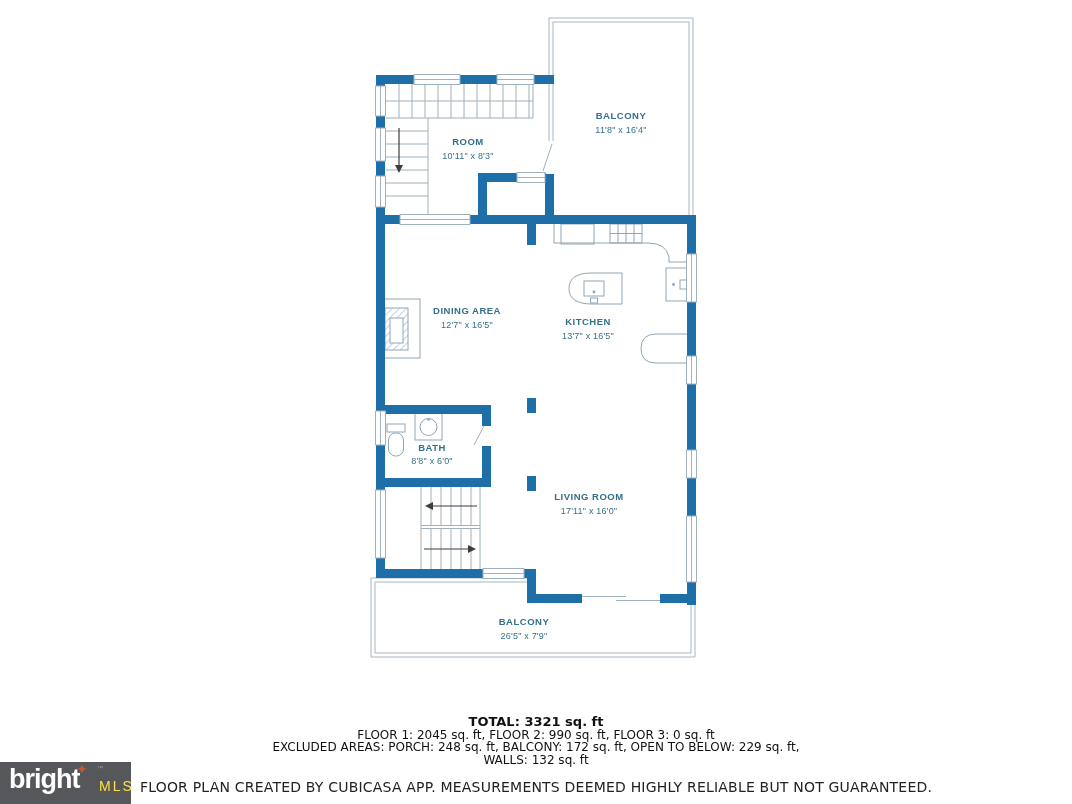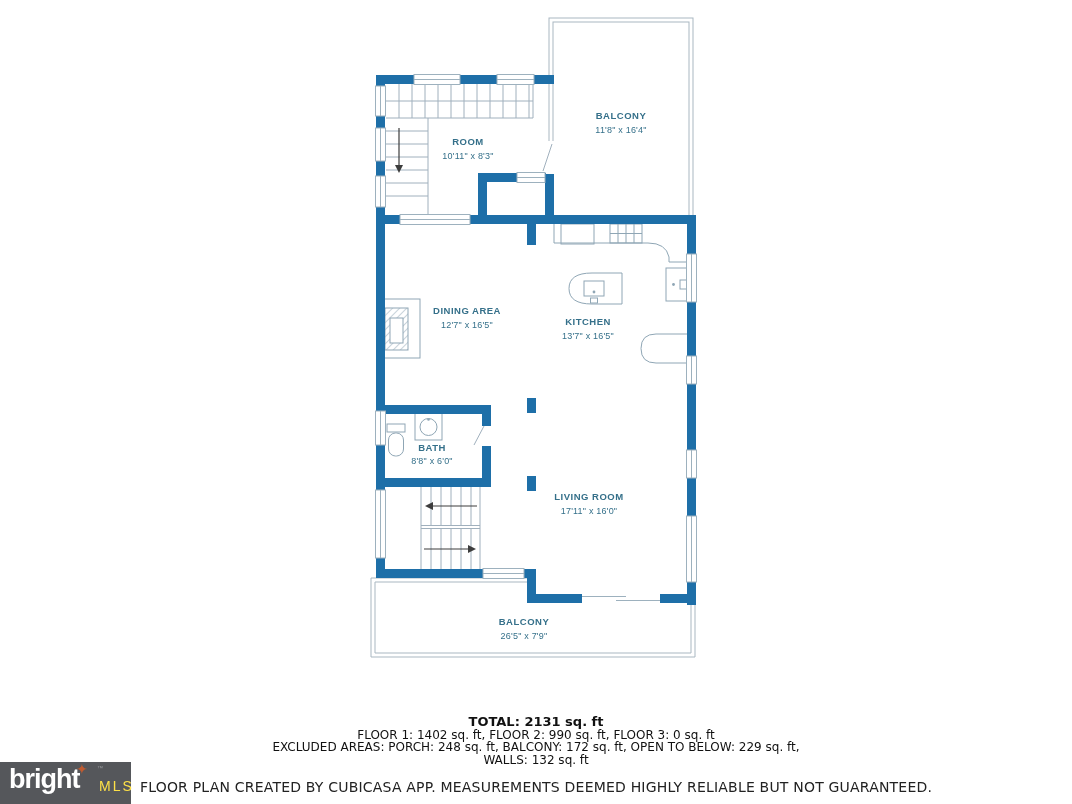--- a/index.html
+++ b/index.html
@@ -191,22 +191,22 @@
       <text class="rname" x="432" y="451">BATH</text>
       <text class="rdims" x="432" y="464">8'8" x 6'0"</text>
       <text class="rname" x="589" y="500">LIVING ROOM</text>
       <text class="rdims" x="589" y="514">17'11" x 16'0"</text>
       <text class="rname" x="524" y="625">BALCONY</text>
       <text class="rdims" x="524" y="639">26'5" x 7'9"</text>
     </g>
   </svg>
 
   <div class="summary">
-    <div class="total">TOTAL: 2131 sq. ft</div>
-    <div class="row">FLOOR 1: 1402 sq. ft, FLOOR 2: 990 sq. ft, FLOOR 3: 0 sq. ft</div>
+    <div class="total">TOTAL: 3321 sq. ft</div>
+    <div class="row">FLOOR 1: 2045 sq. ft, FLOOR 2: 990 sq. ft, FLOOR 3: 0 sq. ft</div>
     <div class="row">EXCLUDED AREAS: PORCH: 248 sq. ft, BALCONY: 172 sq. ft, OPEN TO BELOW: 229 sq. ft,</div>
     <div class="row">WALLS: 132 sq. ft</div>
   </div>
 
   <div class="disclaimer">FLOOR PLAN CREATED BY CUBICASA APP. MEASUREMENTS DEEMED HIGHLY RELIABLE BUT NOT GUARANTEED.</div>
 
   <div class="logo">
     <span class="brand">bright</span>
     <span class="star">✦</span>
     <span class="tm">™</span>

